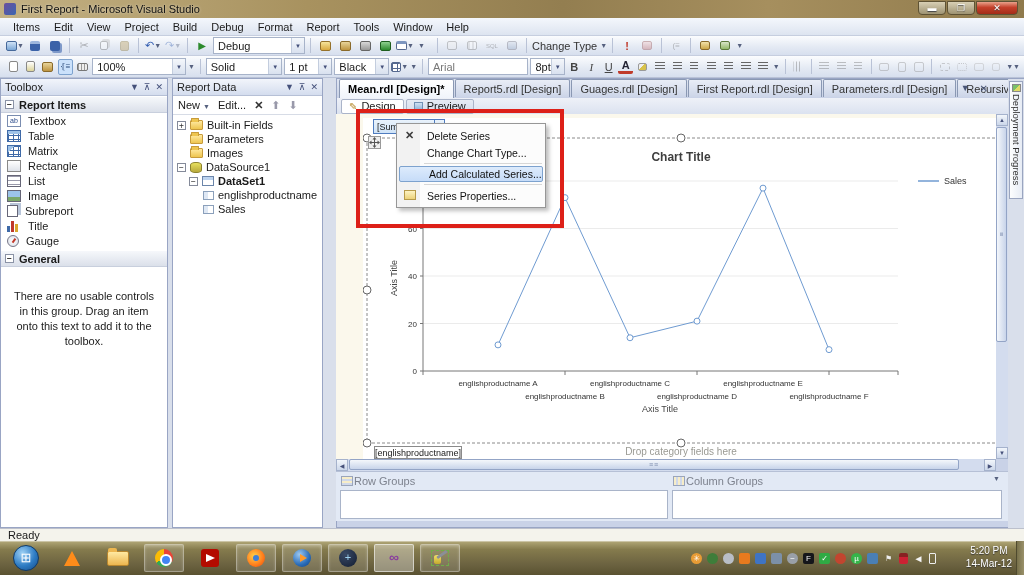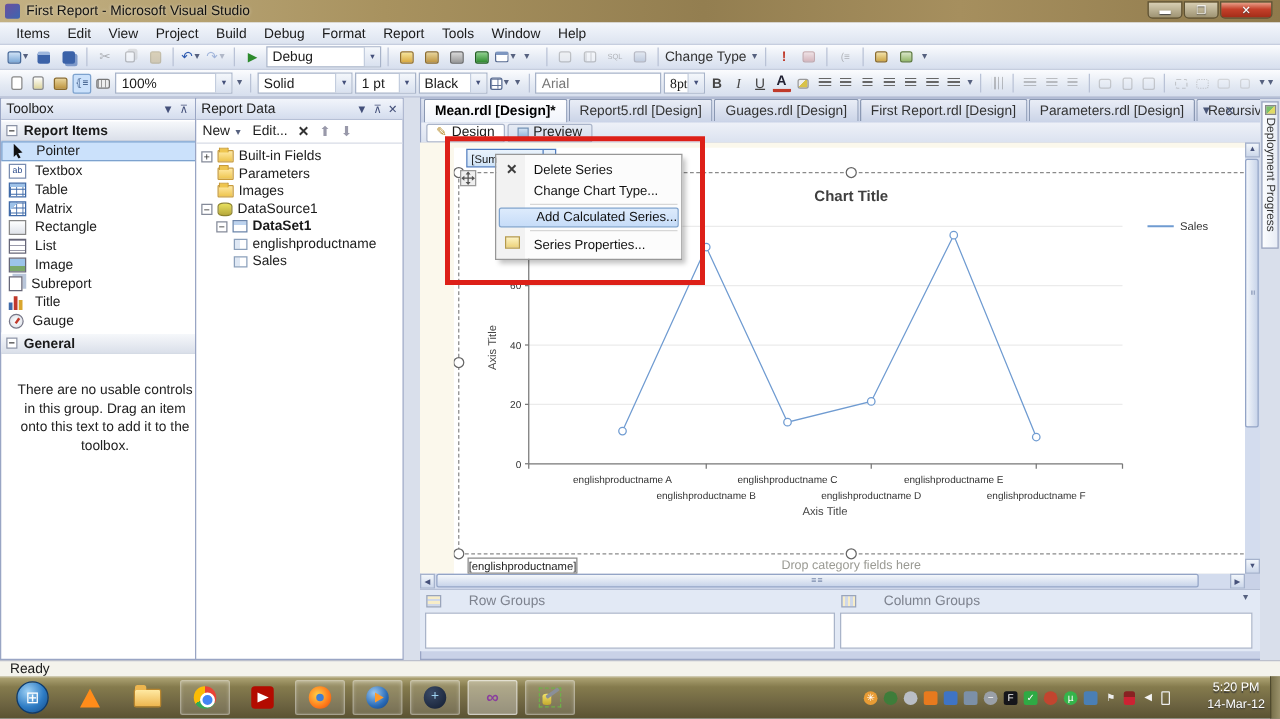--- a/index.html
+++ b/index.html
@@ -29,21 +29,21 @@
   .combo .da{margin-left:auto;width:13px;height:100%;display:flex;align-items:center;justify-content:center;font-size:6px;color:#44507a;background:linear-gradient(#f4f7fb,#d9e1ef);border-left:1px solid #c3cdde;}
   .sq{display:inline-block;border-radius:2px;}
   .bars{width:10px;height:9px;background:repeating-linear-gradient(#666 0 1px,transparent 1px 3px);}
   .chev{font-size:7px;color:#56617f;line-height:4px;}
 
   
   .panel{top:78px;height:450px;background:#fff;border:1px solid #99a5c4;}
   .ptitle{height:17px;background:linear-gradient(#f2f5fb,#d4ddee);border-bottom:1px solid #b6c0d6;display:flex;align-items:center;padding:0 4px;font-size:11px;color:#222;}
   .ptitle .pic{margin-left:auto;display:flex;gap:5px;color:#44507a;font-size:9px;}
   #toolbox{left:0;width:168px;}
-  #reportdata{left:156px;width:167px;}
+  #reportdata{left:172px;width:151px;}
   .grouphdr{height:17px;background:linear-gradient(#f6f8fb,#dbe0ea);border-bottom:1px solid #c8cfdd;border-top:1px solid #fff;display:flex;align-items:center;font-weight:bold;padding-left:4px;}
   .gh-box{width:9px;height:9px;border:1px solid #8b93a6;background:#fff;font-size:8px;line-height:7px;text-align:center;color:#333;margin-right:5px;font-family:"DejaVu Sans Mono",monospace;}
   .tbx-item{height:15px;display:flex;align-items:center;padding-left:6px;gap:7px;}
   .tbx-item.sel{background:#cbe1fb;border:1px solid #7da2ce;height:16px;}
   .ic{width:14px;height:12px;position:relative;display:inline-block;}
   .empty-txt{padding:22px 10px 0 10px;text-align:center;color:#222;line-height:1.35;font-size:11px;}
 
   
   #rd-toolbar{height:19px;border-bottom:1px solid #d7dce6;display:flex;align-items:center;padding-left:5px;gap:8px;font-size:11px;}
   .tree{padding-top:3px;}
@@ -96,21 +96,21 @@
   
   .scroll{background:#d3dcee;}
   #vscroll{left:996px;top:114px;width:12px;height:345px;}
   #hscroll{left:336px;top:459px;width:660px;height:12px;}
   .sarrow{position:absolute;background:linear-gradient(#f2f6fb,#ccd7ea);border:1px solid #a5b2cc;color:#46517a;font-size:6px;display:flex;align-items:center;justify-content:center;}
   .sthumb{position:absolute;background:linear-gradient(90deg,#f4f7fb,#c8d4ea);border:1px solid #93a4c6;border-radius:2px;display:flex;align-items:center;justify-content:center;color:#7c8cae;font-size:7px;letter-spacing:1px;}
   #hscroll .sthumb{background:linear-gradient(#f4f7fb,#c8d4ea);}
 
   
   #groups{left:336px;top:471px;width:672px;height:50px;background:#e2e9f5;border-top:1px solid #b6c0d6;}
-  .ghead{position:absolute;top:3px;font-size:11px;color:#7d828e;display:flex;align-items:center;gap:22px;}
+  .ghead{position:absolute;top:3px;font-size:11px;color:#7d828e;display:flex;align-items:center;gap:1px;}
   .gbox{position:absolute;top:18px;height:29px;background:#fff;border:1px solid #a9b4c9;}
   .rg-ic{width:12px;height:10px;border:1px solid #9aa5bb;background:repeating-linear-gradient(#f7edc8 0 2px,#cfd8ea 2px 4px);}
   .cg-ic{width:12px;height:10px;border:1px solid #9aa5bb;background:repeating-linear-gradient(90deg,#f7edc8 0 2px,#cfd8ea 2px 4px);}
 
   
   #rightstrip{left:1008px;top:78px;width:16px;height:450px;background:#d9dfeb;border-top:1px solid #99a5c4;}
   #deploytab{position:absolute;left:1px;top:2px;width:14px;height:118px;border:1px solid #9aa5c0;background:linear-gradient(90deg,#fcfdfe,#e7ecf5);display:flex;flex-direction:column;align-items:center;padding-top:2px;gap:2px;}
   #deploytab .vtx{writing-mode:vertical-rl;font-size:9.5px;color:#333;}
   .deploy-ic{width:9px;height:8px;background:linear-gradient(135deg,#7bc06a 50%,#e0da66 50%);border:1px solid #888;}
 
@@ -283,21 +283,21 @@
       </div>
     <span class="tbi">
         <span class="sq" style="width:10px;height:10px;border:1px solid #55688f;background:linear-gradient(#fff,#fff) padding-box, #55688f;background-image:linear-gradient(#55688f 1px,transparent 1px),linear-gradient(90deg,#55688f 1px,transparent 1px);background-size:5px 5px;background-color:#fff;"></span>
         <span class="chev">▼</span>
       </span>
     <span class="chev">▼</span>
     <span class="sep"></span>
     <div class="combo" style="width:118px;color:#777;">
         <span>Arial</span>
       </div>
-    <div class="combo" style="width:38px;font-family:Liberation Serif, serif;">
+    <div class="combo" style="width:38px;">
         <span>8pt</span>
         <span class="da">▼</span>
       </div>
     <span class="tbi" style="font-weight:bold;">B</span>
     <span class="tbi" style="font-style:italic;font-family:'Liberation Serif',serif;">I</span>
     <span class="tbi" style="text-decoration:underline;">U</span>
     <span class="tbi" style="border-bottom:3px solid #c03a2a;height:14px;font-weight:bold;color:#223;">A</span>
     <span class="tbi">
         <span class="sq" style="width:9px;height:8px;background:linear-gradient(135deg,#eee 40%,#d8c24a 40%);border:1px solid #999;"></span>
       </span>
@@ -369,26 +369,20 @@
       <span class="pic">
           <span>▼</span>
           <span>⊼</span>
           <span>✕</span>
         </span>
     </div>
     <div class="grouphdr">
         <span class="gh-box">−</span>
         <span>Report Items</span>
       </div>
-    <div class="tbx-item sel">
-      <span class="ic"><svg width="14" height="12">
-            <path d="M3,0 L10,7 L6.5,7.5 L8.5,11 L6.8,11.8 L5,8.5 L3,10.5 Z" fill="#111"></path>
-          </svg></span>
-      <span>Pointer</span>
-    </div>
     <div class="tbx-item">
       <span class="ic" style="border:1px solid #7a8db0;background:#fff;font-size:7px;color:#2a4a8a;text-align:center;line-height:10px;">ab</span>
       <span>Textbox</span>
     </div>
     <div class="tbx-item">
       <span class="ic" style="border:1px solid #3f6aa8;background:linear-gradient(#9ec2e8 0 3px,#fff 3px),#fff;background-image:linear-gradient(#9ec2e8 0 3px,transparent 3px),linear-gradient(90deg,#3f6aa8 1px,transparent 1px),linear-gradient(#3f6aa8 1px,transparent 1px);background-size:100% 100%,5px 100%,100% 4px;"></span>
       <span>Table</span>
     </div>
     <div class="tbx-item">
       <span class="ic" style="border:1px solid #3f6aa8;background-image:linear-gradient(135deg,#9ec2e8 0 30%,transparent 30%),linear-gradient(90deg,#3f6aa8 1px,transparent 1px),linear-gradient(#3f6aa8 1px,transparent 1px);background-size:100% 100%,5px 100%,100% 4px;background-color:#fff;"></span>

